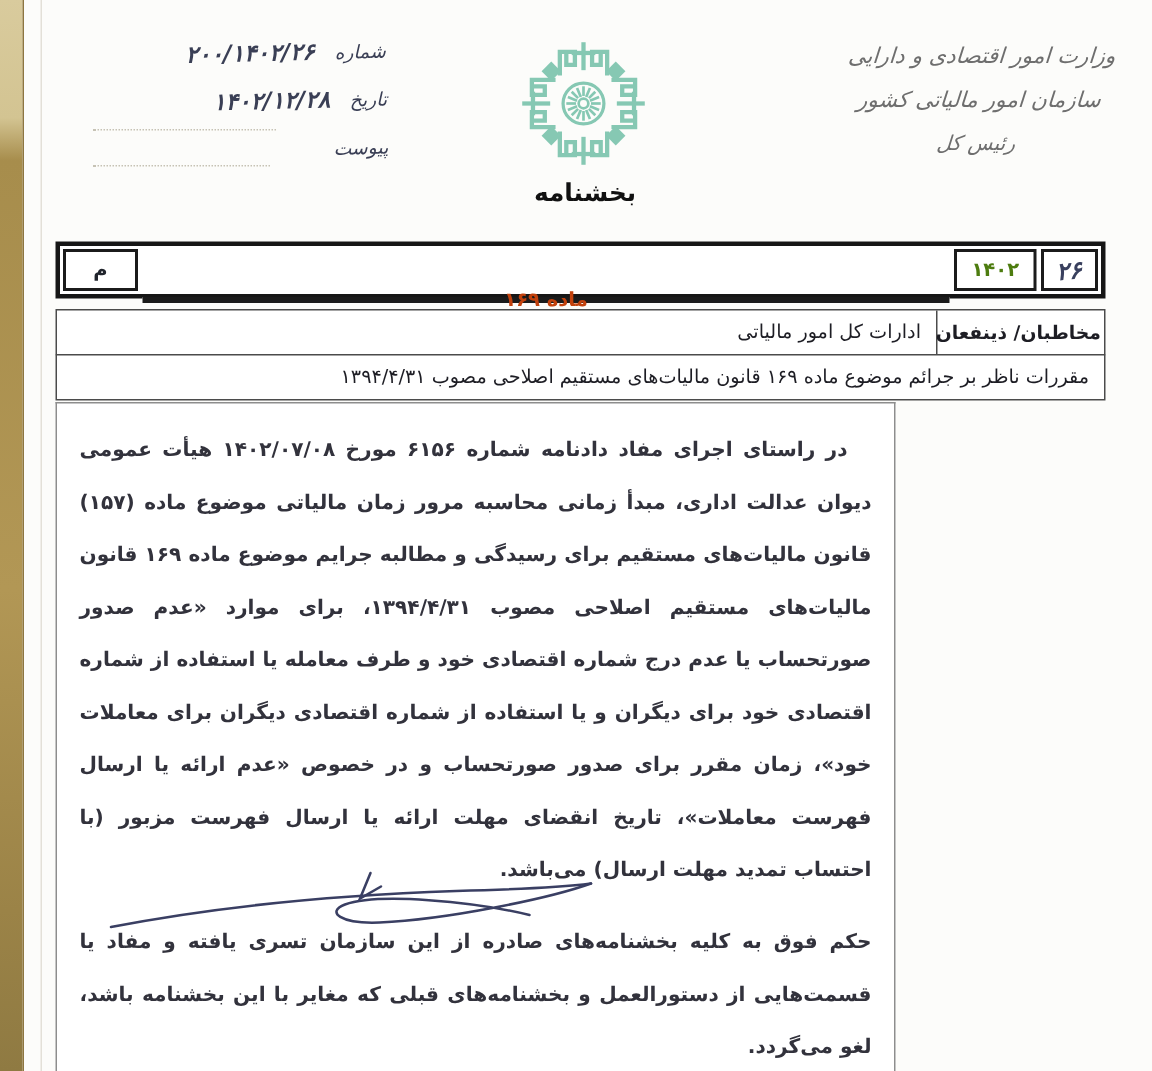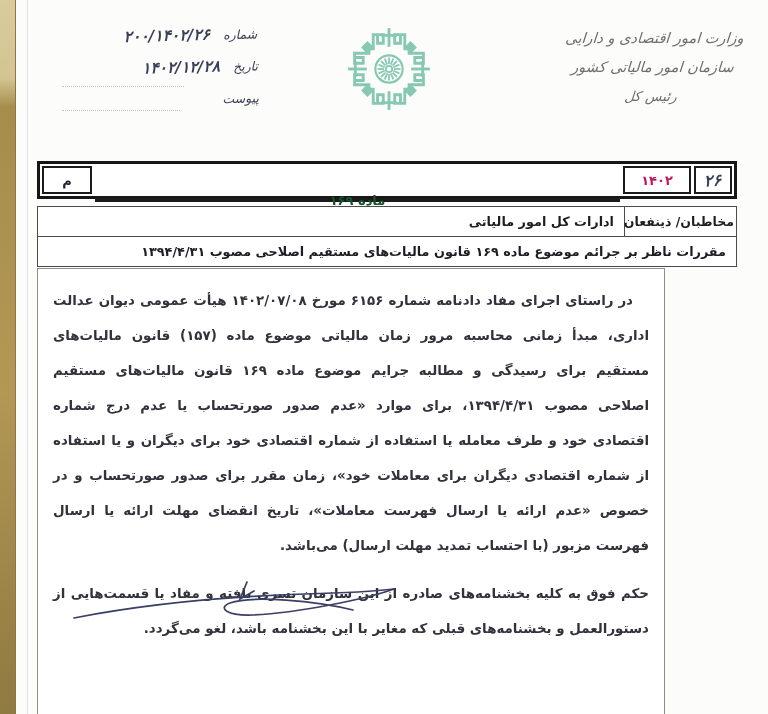--- a/index.html
+++ b/index.html
@@ -52,46 +52,46 @@
     display:flex;flex-direction:row-reverse;align-items:stretch;
     padding:2px;gap:3px;
   }
   .class-cell{
     box-sizing:border-box;border:2px solid #1b1b1b;background:#fff;
     display:flex;align-items:center;justify-content:center;
     font-weight:bold;font-size:13px;direction:rtl;
   }
   .cell-serial{width:38px;}
   .cell-serial .hand{font-style:italic;color:#39405e;font-size:16px;transform:rotate(-6deg);font-weight:bold;}
-  .cell-year{width:68px;color:#be185d;}
-  .cell-article{flex:1;color:#14532d;margin-top:32px;}
+  .cell-year{width:55px;color:#4d7c0f;}
+  .cell-article{flex:1;color:#c2410c;margin-top:32px;}
   .cell-category{width:50px;color:#20242c;}
 
   
   .meta-table{position:absolute;left:37px;top:206px;width:700px;}
   .meta-row{
     box-sizing:border-box;display:flex;flex-direction:row-reverse;
     border:1px solid #4b4b4b;background:#fff;height:31px;margin-top:-1px;
   }
   .meta-row:first-child{margin-top:0;}
   .meta-label{
     width:112px;box-sizing:border-box;border-left:1px solid #4b4b4b;
     display:flex;align-items:center;justify-content:flex-start;
     direction:rtl;padding:0 2px;font-weight:bold;font-size:12.5px;color:#1d1d24;
     white-space:nowrap;
   }
   .meta-value{
     flex:1;display:flex;align-items:center;direction:rtl;
-    padding:0 10px;font-weight:bold;font-size:12.8px;color:#1d1d24;
+    padding:0 10px;font-weight:normal;font-size:12.8px;color:#1d1d24;
     white-space:nowrap;overflow:hidden;
   }
 
   
   .body-box{
-    position:absolute;left:37px;top:268px;width:628px;height:446px;
+    position:absolute;left:37px;top:268px;width:560px;height:446px;
     box-sizing:border-box;border:1px solid #8d8d8d;border-bottom:none;background:#fff;
     padding:14px 15px 0 15px;direction:rtl;
   }
   .body-par{
     margin:0;text-align:justify;font-size:13.4px;font-weight:bold;
     color:#32323c;line-height:35px;
   }
   .body-par.first{text-indent:16px;}
   .body-par.second{margin-top:13px;}
 
@@ -168,20 +168,21 @@
         <line x1="45.5" y1="54" x2="54" y2="57.5"></line>
           <line x1="66" y1="62.5" x2="74.5" y2="66"></line>
         <line x1="66" y1="45.5" x2="62.5" y2="54"></line>
           <line x1="57.5" y1="66" x2="54" y2="74.5"></line>
         <line x1="74.5" y1="54" x2="66" y2="57.5"></line>
           <line x1="54" y1="62.5" x2="45.5" y2="66"></line>
       </g>
     </svg>
   </div>
 
+  <div class="doc-type">بخشنامه</div>
 
   <div class="class-table">
     <div class="class-cell cell-serial">
       <span class="hand">۲۶</span>
     </div>
     <div class="class-cell cell-year">۱۴۰۲</div>
     <div class="class-cell cell-article">ماده ۱۶۹</div>
     <div class="class-cell cell-category">م</div>
   </div>
 

